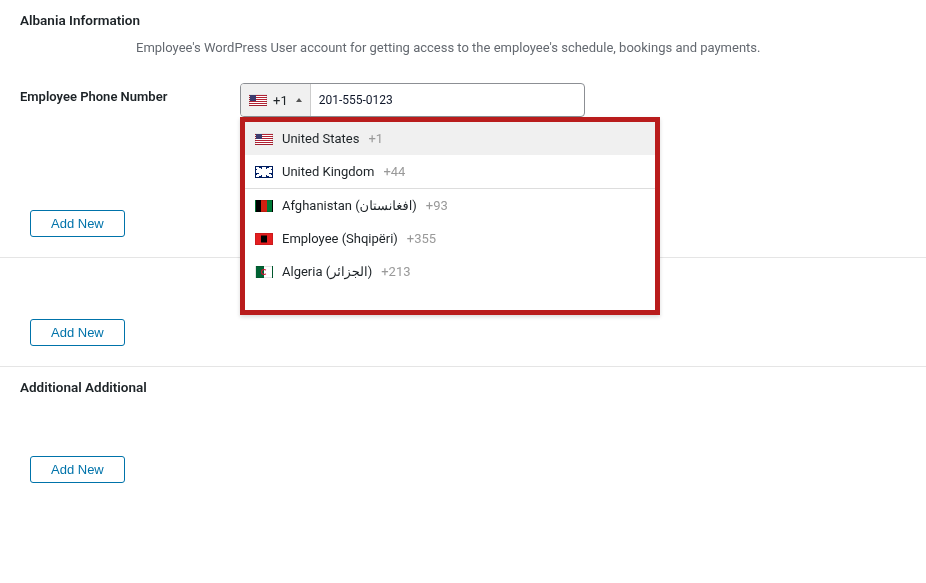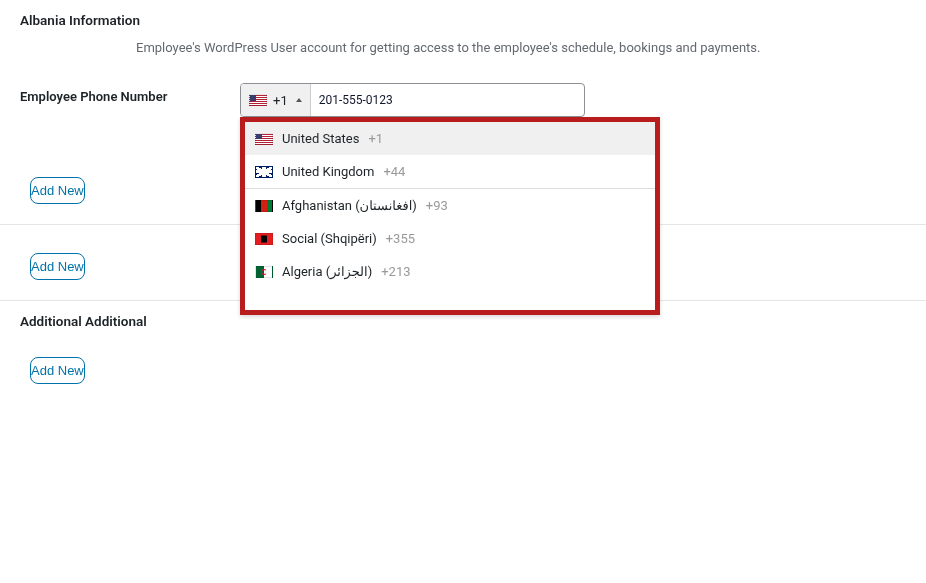--- a/index.html
+++ b/index.html
@@ -211,28 +211,29 @@
       border: 3px solid #f1f1f1;
       border-radius: 0;
     }
     .dropdown-inner::-webkit-scrollbar-button {
       height: 17px;
       background: #f1f1f1;
       border-left: 1px solid #ddd;
     }
     .add-new-btn {
       display: inline-block;
-      padding: 5px 0;
+      padding: 5px 20px;
       border: 1px solid #0073aa;
-      border-radius: 8px;
+      border-radius: 3px;
       background: #fff;
       color: #0073aa;
       font-size: 13px;
       cursor: pointer;
       margin-left: 10px;
+      margin-top: 33px;
     }
     .btn-row {
       margin-top: 24px;
     }
   </style>
 </head>
 <body>
 
 <div class="section">
   <div class="section-title">Albania Information</div>
@@ -264,21 +265,21 @@
             <span class="country-code">+44</span>
           </div>
           <div class="dropdown-divider"></div>
           <div class="dropdown-item">
             <span class="flag flag-af"></span>
             <span class="country-name">Afghanistan (افغانستان)</span>
             <span class="country-code">+93</span>
           </div>
           <div class="dropdown-item">
             <span class="flag flag-al"></span>
-            <span class="country-name">Social (Shqipëri)</span>
+            <span class="country-name">Employee (Shqipëri)</span>
             <span class="country-code">+355</span>
           </div>
           <div class="dropdown-item">
             <span class="flag flag-dz"></span>
             <span class="country-name">Algeria (الجزائر)</span>
             <span class="country-code">+213</span>
           </div>
           <div style="height:200px"></div>
         </div>
       </div>

